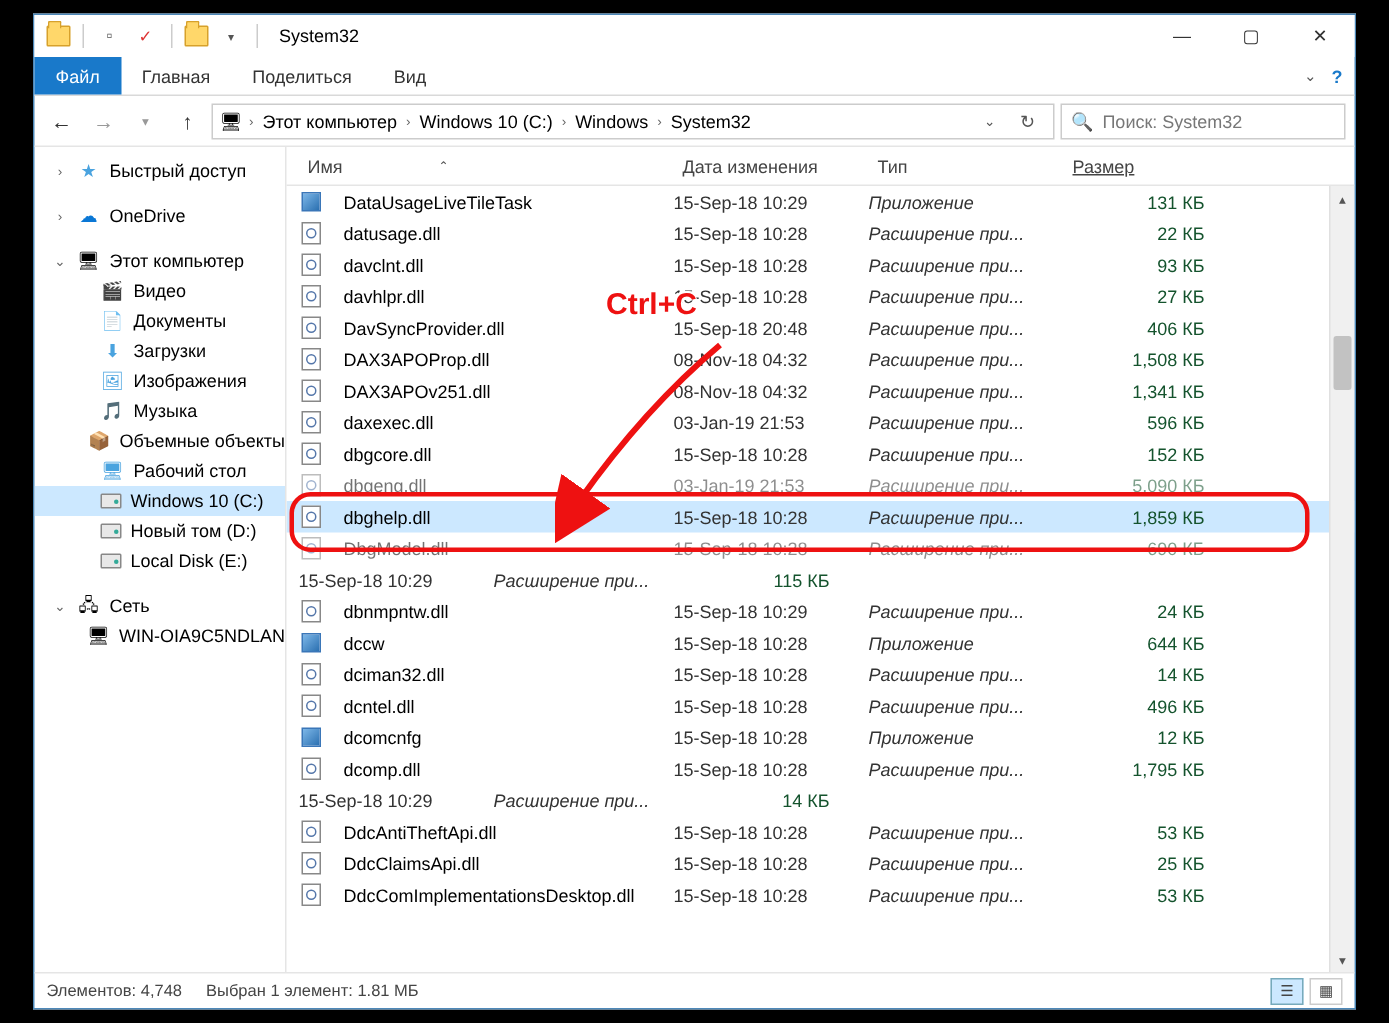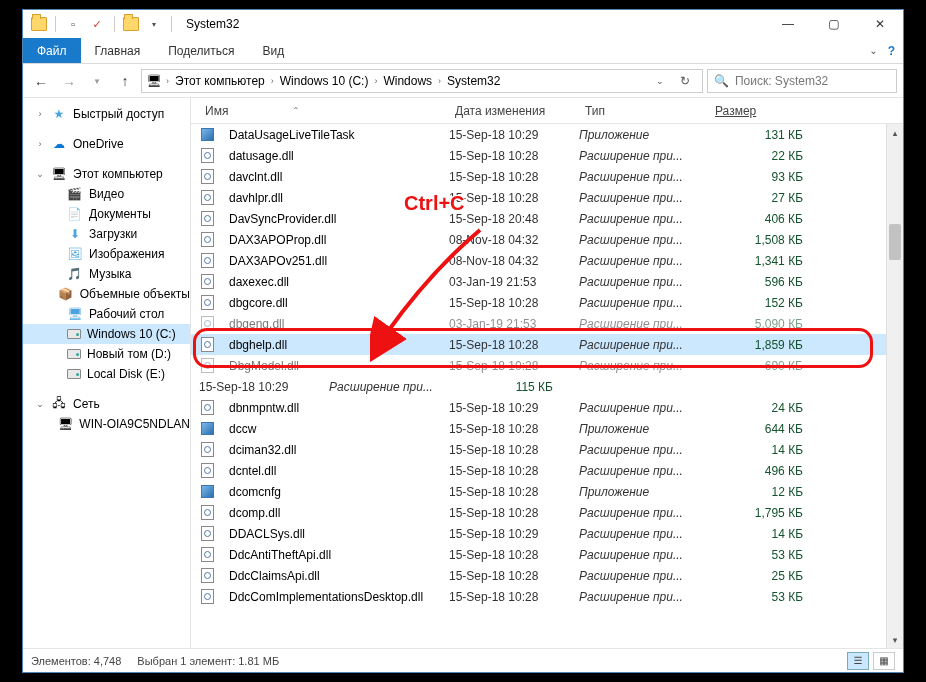--- a/index.html
+++ b/index.html
@@ -439,26 +439,20 @@
               <span class="fico">
                 <span class="fico-dll"></span>
               </span>
               <span>dcomp.dll</span>
             </div>
             <div class="c-date">15-Sep-18 10:28</div>
             <div class="c-type">Расширение при...</div>
             <div class="c-size">1,795 КБ</div>
           </div>
           <div class="row">
-            <div class="c-name">
-              <span class="fico">
-                <span class="fico-dll"></span>
-              </span>
-              <span>DDACLSys.dll</span>
-            </div>
             <div class="c-date">15-Sep-18 10:29</div>
             <div class="c-type">Расширение при...</div>
             <div class="c-size">14 КБ</div>
           </div>
           <div class="row">
             <div class="c-name">
               <span class="fico">
                 <span class="fico-dll"></span>
               </span>
               <span>DdcAntiTheftApi.dll</span>

